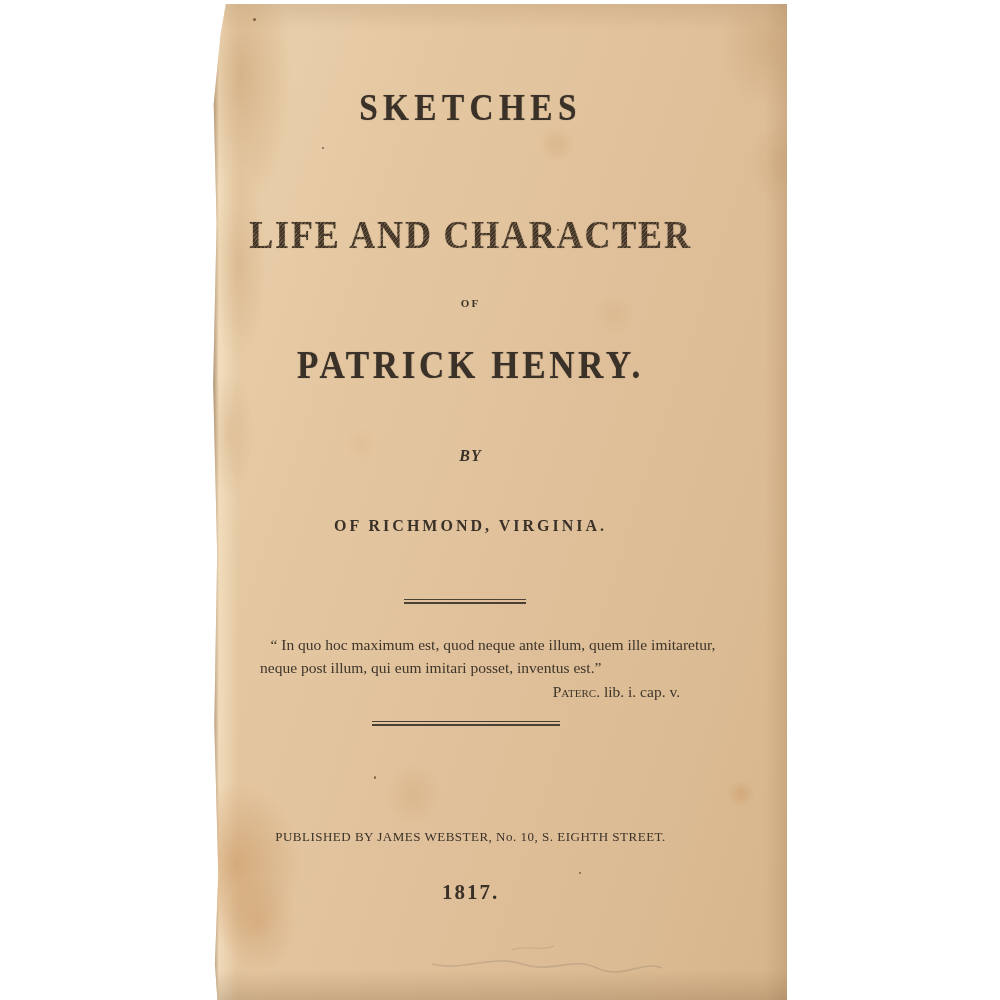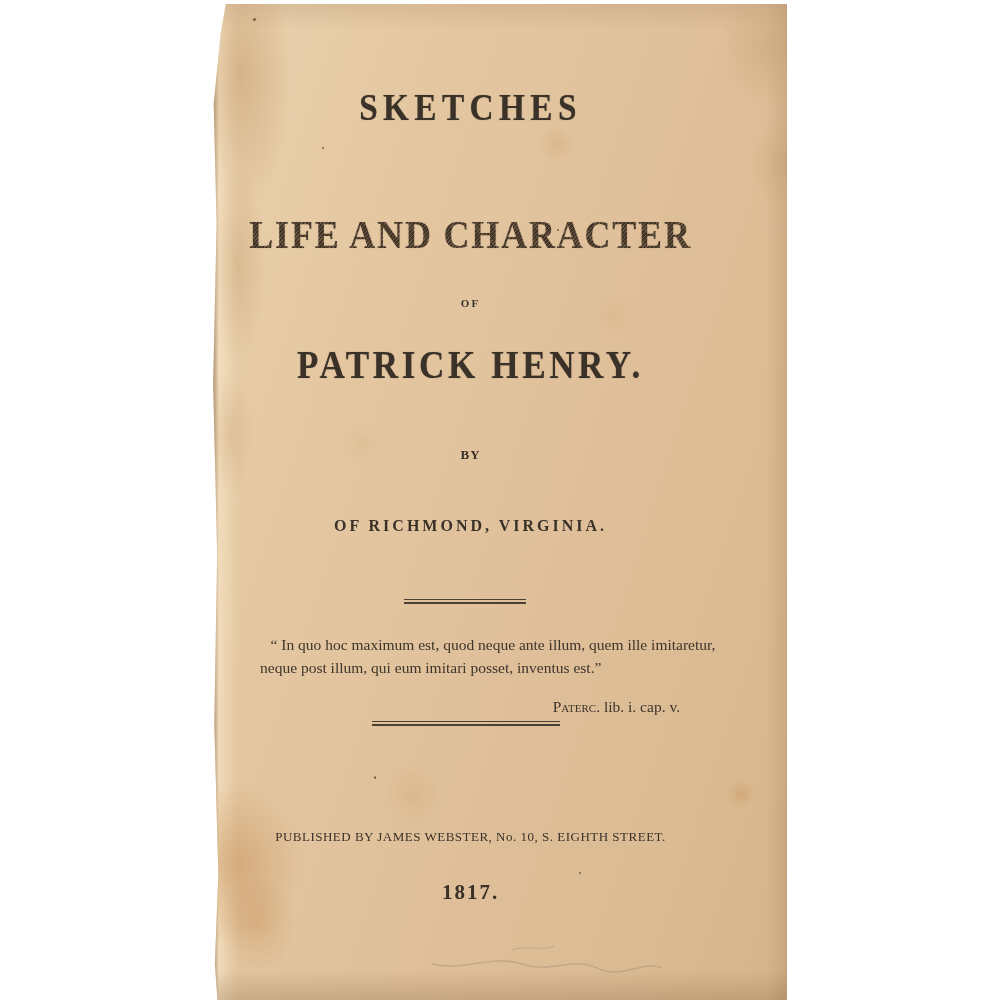--- a/index.html
+++ b/index.html
@@ -57,40 +57,40 @@
             text-shadow:0 0 1px rgba(58,47,35,.55);}
   .ofthe{top:159px; font-size:12px; font-weight:bold; letter-spacing:4px;}
   .ornate{top:207px; font-size:40px; font-weight:bold; letter-spacing:2px;
     background-image:repeating-linear-gradient(135deg,#3f3326 0 1px,#857158 1px 2px,#4a3c2c 2px 3px);
     -webkit-background-clip:text; background-clip:text; color:transparent;
     text-shadow:0 0 1px rgba(62,50,38,.35);}
   @supports not (background-clip: text){ .ornate{color:#483b2c; background:none;} }
   .of{top:293px; font-size:11px; font-weight:bold; letter-spacing:2px;}
   .patrick{top:338px; font-size:39px; font-weight:bold; letter-spacing:4px;
            text-shadow:0 0 1px rgba(58,47,35,.55);}
-  .by{top:443px; font-size:13px; font-weight:bold; letter-spacing:1px;}
+  .by{top:443px; font-size:16px; font-weight:bold; letter-spacing:1px;font-style:italic;}
   .william{top:470px; font-size:25px; font-weight:bold; letter-spacing:2px;}
   .richmond{top:513px; font-size:16px; font-weight:bold; letter-spacing:3px;}
 
   .rule{
     position:absolute;
     border-top:1.5px solid #4a4034;
     border-bottom:2.5px solid #4a4034;
     height:2px;
   }
   .rule1{top:595px; left:192px; width:122px;}
   .rule2{top:717px; left:160px; width:188px;}
 
   .quote{
     position:absolute; left:48px; width:460px; top:629px;
     font-size:15.5px; line-height:23px; color:#3e352b;
     text-align:left; white-space:nowrap;
   }
   .quote .l1{text-indent:6px;text-align:center;}
-  .quote .src{text-align:right; padding-right:40px; margin-top:16px;}
+  .quote .src{text-align:right; padding-right:40px; margin-top:1px;}
   .sc{font-variant:small-caps;}
 
   .phila{top:790px; font-size:17px; font-weight:bold; letter-spacing:2px;}
   .publisher{top:825px; font-size:13px; font-weight:normal; letter-spacing:.5px;text-align:center;}
   .printer{top:853px; font-size:15.5px;}
   .year{top:876px; font-size:21px; font-weight:bold; letter-spacing:2px;}
 
   .speck{position:absolute; background:#7e5f42; border-radius:50%;}
   .scribble{position:absolute; left:150px; top:920px; opacity:.22;}
 </style>

